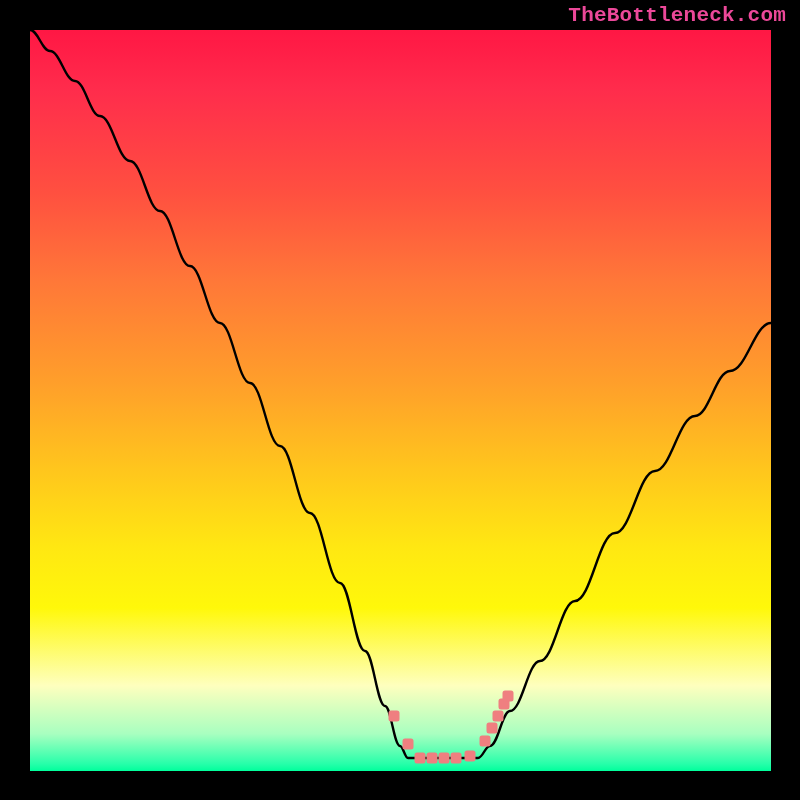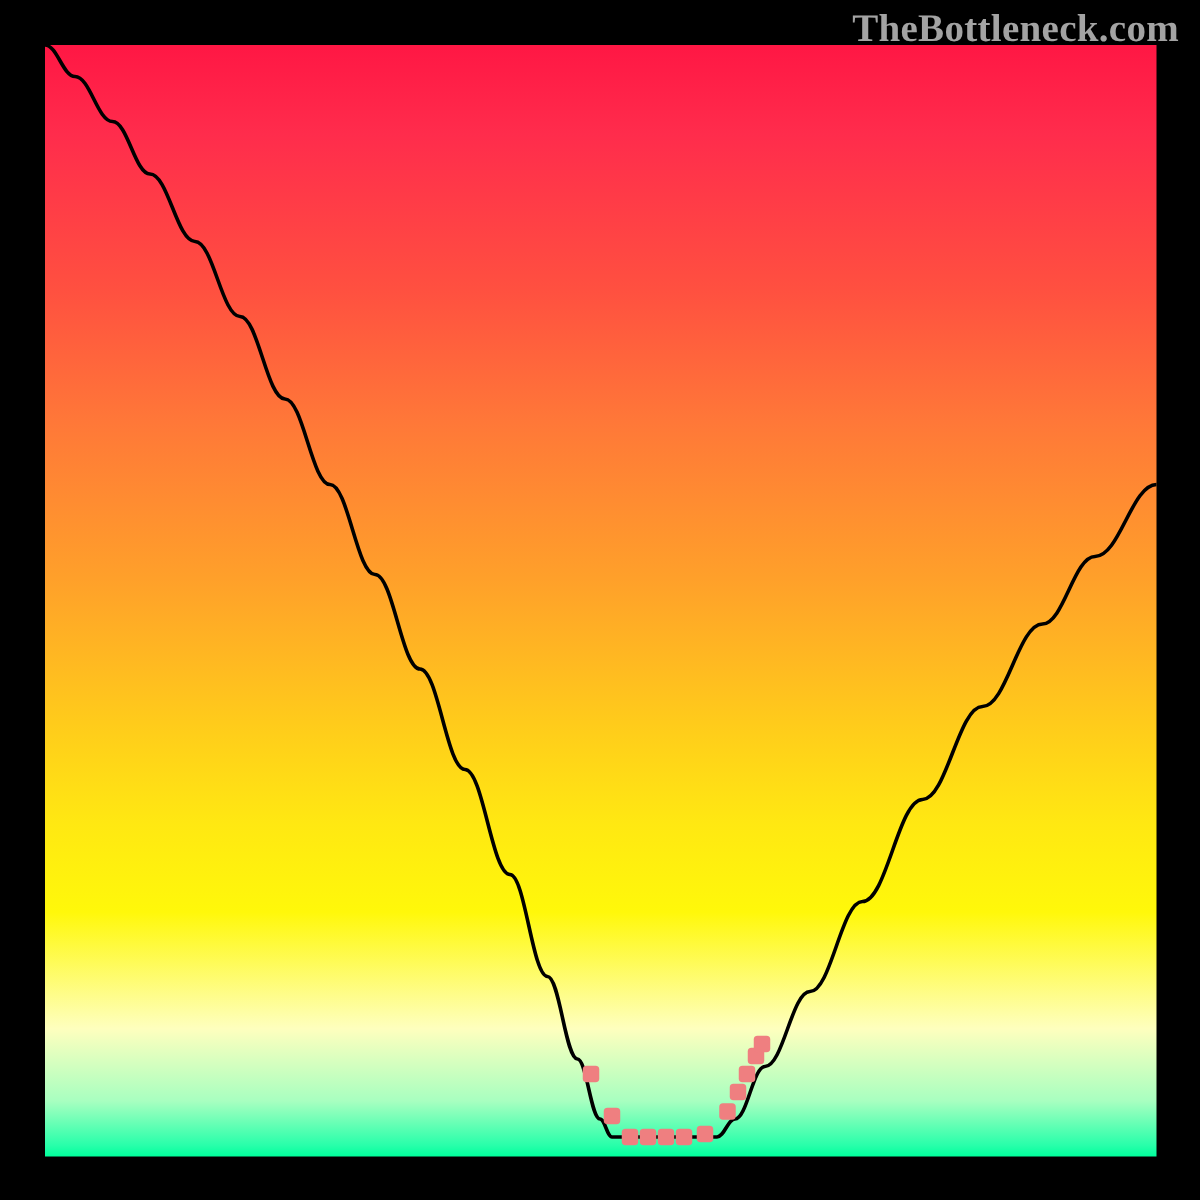--- a/index.html
+++ b/index.html
@@ -7,24 +7,24 @@
   .frame {
     position: absolute;
     top: 0; left: 0;
     width: 800px; height: 800px;
     background: #000;
   }
   .watermark {
     position: absolute;
     top: 4px;
     right: 14px;
-    font-family: Liberation Serif, serif;
-    font-size: 26px;
+    font-family: Liberation Mono, monospace;
+    font-size: 21px;
     font-weight: bold;
-    color: #a3a3a3;
+    color: #ec4899;
     letter-spacing: 0.2px;
   }
   .plot {
     position: absolute;
     left: 30px;
     top: 30px;
     width: 741px;
     height: 741px;
   }
   .gradient-bg {

